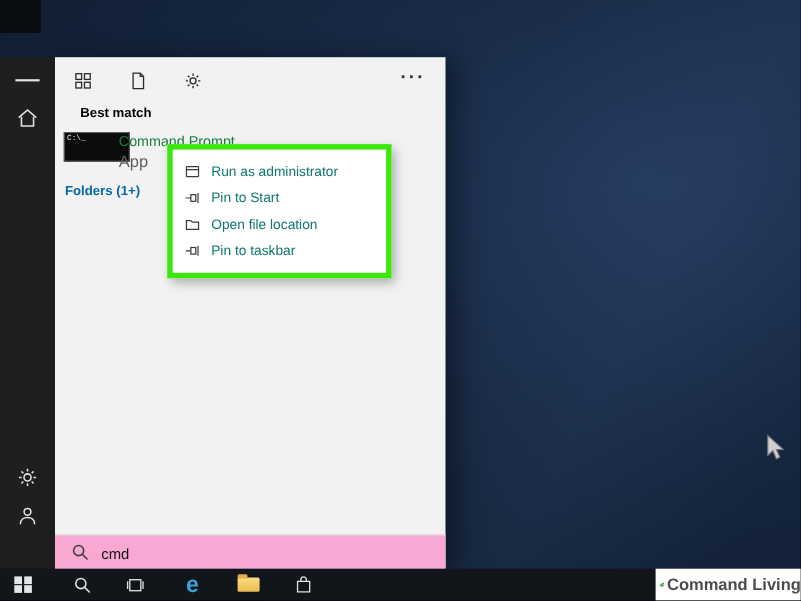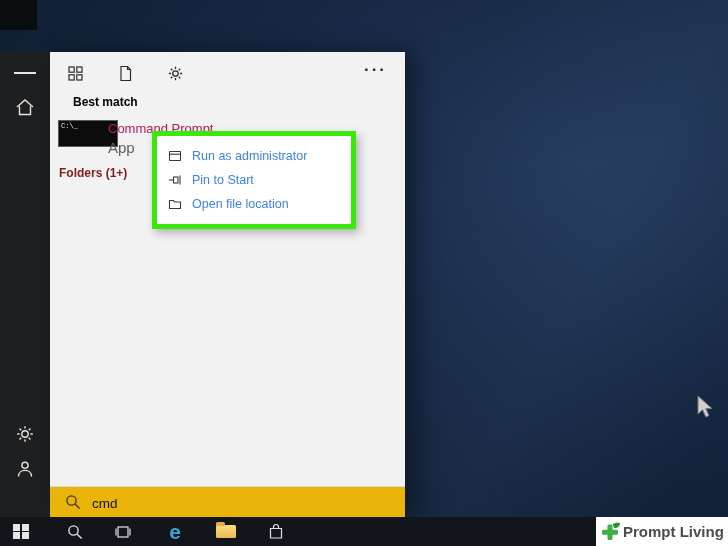--- a/index.html
+++ b/index.html
@@ -33,42 +33,42 @@
     position:absolute;right:18px;top:8px;font-size:17px;font-weight:bold;
     letter-spacing:2px;color:#2b2b2b;cursor:pointer;line-height:20px;
   }
   .best-match{position:absolute;left:9px;top:43px;font-size:12px;font-weight:bold;color:#000;margin-left:14px;}
   .result-row{position:absolute;left:0;top:64px;width:355px;height:40px;cursor:pointer;}
   .cmd-icon{
     position:absolute;left:8px;top:4px;width:60px;height:27px;background:#0c0c0c;
     border:1px solid #5a5a5a;box-sizing:border-box;color:#e8e8e8;
     font-family:"Liberation Mono","DejaVu Sans Mono",monospace;font-size:7px;line-height:9px;padding:1px 2px;
   }
-  .result-title{position:absolute;left:58px;top:5px;font-size:13px;color:#be185d;}
+  .result-title{position:absolute;left:58px;top:5px;font-size:13px;color:#15803d;}
   .result-sub{position:absolute;left:58px;top:23px;font-size:15px;color:#5f5f5f;}
-  .folders-label{position:absolute;left:9px;top:114px;font-size:12px;color:#7f1d1d;font-weight:bold;text-align:right;}
+  .folders-label{position:absolute;left:9px;top:114px;font-size:12px;color:#0369a1;font-weight:bold;text-align:right;}
   .search-bar{
-    position:absolute;left:0;bottom:0;width:355px;height:31px;background:#eab308;
+    position:absolute;left:0;bottom:0;width:355px;height:31px;background:#f9a8d4;
     border-top:1px solid #dadada;box-sizing:border-box;
   }
   .search-bar .sicon{position:absolute;left:15px;top:7px;}
   .search-input{
     position:absolute;left:40px;top:4px;width:290px;height:22px;border:none;outline:none;
     background:transparent;font-size:13.5px;color:#111;
     font-family:"Liberation Sans","DejaVu Sans",sans-serif;
   }
   
   .context-menu{
     position:absolute;left:152px;top:131px;width:204px;box-sizing:border-box;
     background:#ffffff;border:5px solid #3be80b;z-index:10;
     box-shadow:3px 4px 9px rgba(0,0,0,.28);padding:8px 0;
   }
   .menu-item{display:flex;align-items:center;height:24px;padding-left:11px;cursor:pointer;}
   .mi-icon{width:14px;height:14px;margin-right:10px;display:flex;align-items:center;justify-content:center;}
-  .mi-label{font-size:12.5px;color:#3b82f6;white-space:nowrap;}
+  .mi-label{font-size:12.5px;color:#0f766e;white-space:nowrap;}
   
   .taskbar{position:absolute;left:0;top:517px;width:728px;height:29px;background:#12161b;}
   .tb-ic{position:absolute;top:0;height:29px;width:30px;display:flex;align-items:center;justify-content:center;cursor:pointer;}
   .win-logo{display:grid;grid-template-columns:7px 7px;grid-template-rows:7px 7px;gap:1.5px;}
   .win-logo i{background:#e3e7ea;display:block;}
   .edge-e{font-size:21px;font-weight:bold;color:#37a6dd;line-height:29px;}
   .tb-folder{width:20px;height:13px;position:relative;background:linear-gradient(#fadd7d,#e9bb52);border-radius:1.5px;}
   .tb-folder::before{content:"";position:absolute;top:-3px;left:0;width:9px;height:4px;background:#e2ae47;border-radius:1.5px 1.5px 0 0;}
   .watermark{
     position:absolute;right:0;top:0;height:29px;width:132px;background:#ffffff;
@@ -179,20 +179,30 @@
       <span class="mi-label">Pin to Start</span>
     </div>
     <div class="menu-item">
       <span class="mi-icon">
         <svg width="14" height="14" viewBox="0 0 14 14" fill="none" stroke="#3a3a3a" stroke-width="1.1">
           <path d="M1.5 3.5 H5.3 L6.8 5 H12.5 V11.5 H1.5 Z"></path>
         </svg>
       </span>
       <span class="mi-label">Open file location</span>
     </div>
+    <div class="menu-item">
+      <span class="mi-icon">
+        <svg width="14" height="14" viewBox="0 0 14 14" fill="none" stroke="#3a3a3a" stroke-width="1.1">
+          <line x1="0.8" y1="7" x2="5.5" y2="7"></line>
+            <rect x="5.5" y="4" width="4.5" height="6"></rect>
+            <line x1="12" y1="2.5" x2="12" y2="11.5"></line>
+        </svg>
+      </span>
+      <span class="mi-label">Pin to taskbar</span>
+    </div>
   </div>
 
   <div class="taskbar">
     <div class="tb-ic" style="left:6px;">
       <span class="win-logo">
           <i></i>
           <i></i>
           <i></i>
           <i></i>
         </span>
@@ -220,21 +230,21 @@
         <path d="M2.5 5.5 H13.5 V15 H2.5 Z"></path>
           <path d="M5.5 5.5 V4 a2.5 2.5 0 0 1 5 0 V5.5"></path>
       </svg>
     </div>
     <div class="watermark">
       <svg width="22" height="22" viewBox="0 0 22 22">
         <rect x="8.5" y="3.5" width="5" height="15.5" rx="1.5" fill="#3fae49"></rect>
         <rect x="3" y="8.7" width="16" height="5" rx="1.5" fill="#3fae49"></rect>
         <path d="M13.5 3.5 C16.5 1 20 1.8 21 2 C20.8 4.8 19 7.4 15.3 7 C14.4 5.6 13.8 4.4 13.5 3.5 Z" fill="#2e8f3a"></path>
       </svg>
-      <span class="wm-text">Prompt Living</span>
+      <span class="wm-text">Command Living</span>
     </div>
   </div>
 
   <div class="cursor">
     <svg width="17" height="24" viewBox="0 0 17 24">
       <polygon points="1,1 1,19 5.6,14.8 8.8,22 12,20.6 8.8,13.6 15,13.6" fill="#cfcfcf" stroke="#777" stroke-width="1"></polygon>
     </svg>
   </div>
 
 </div>

